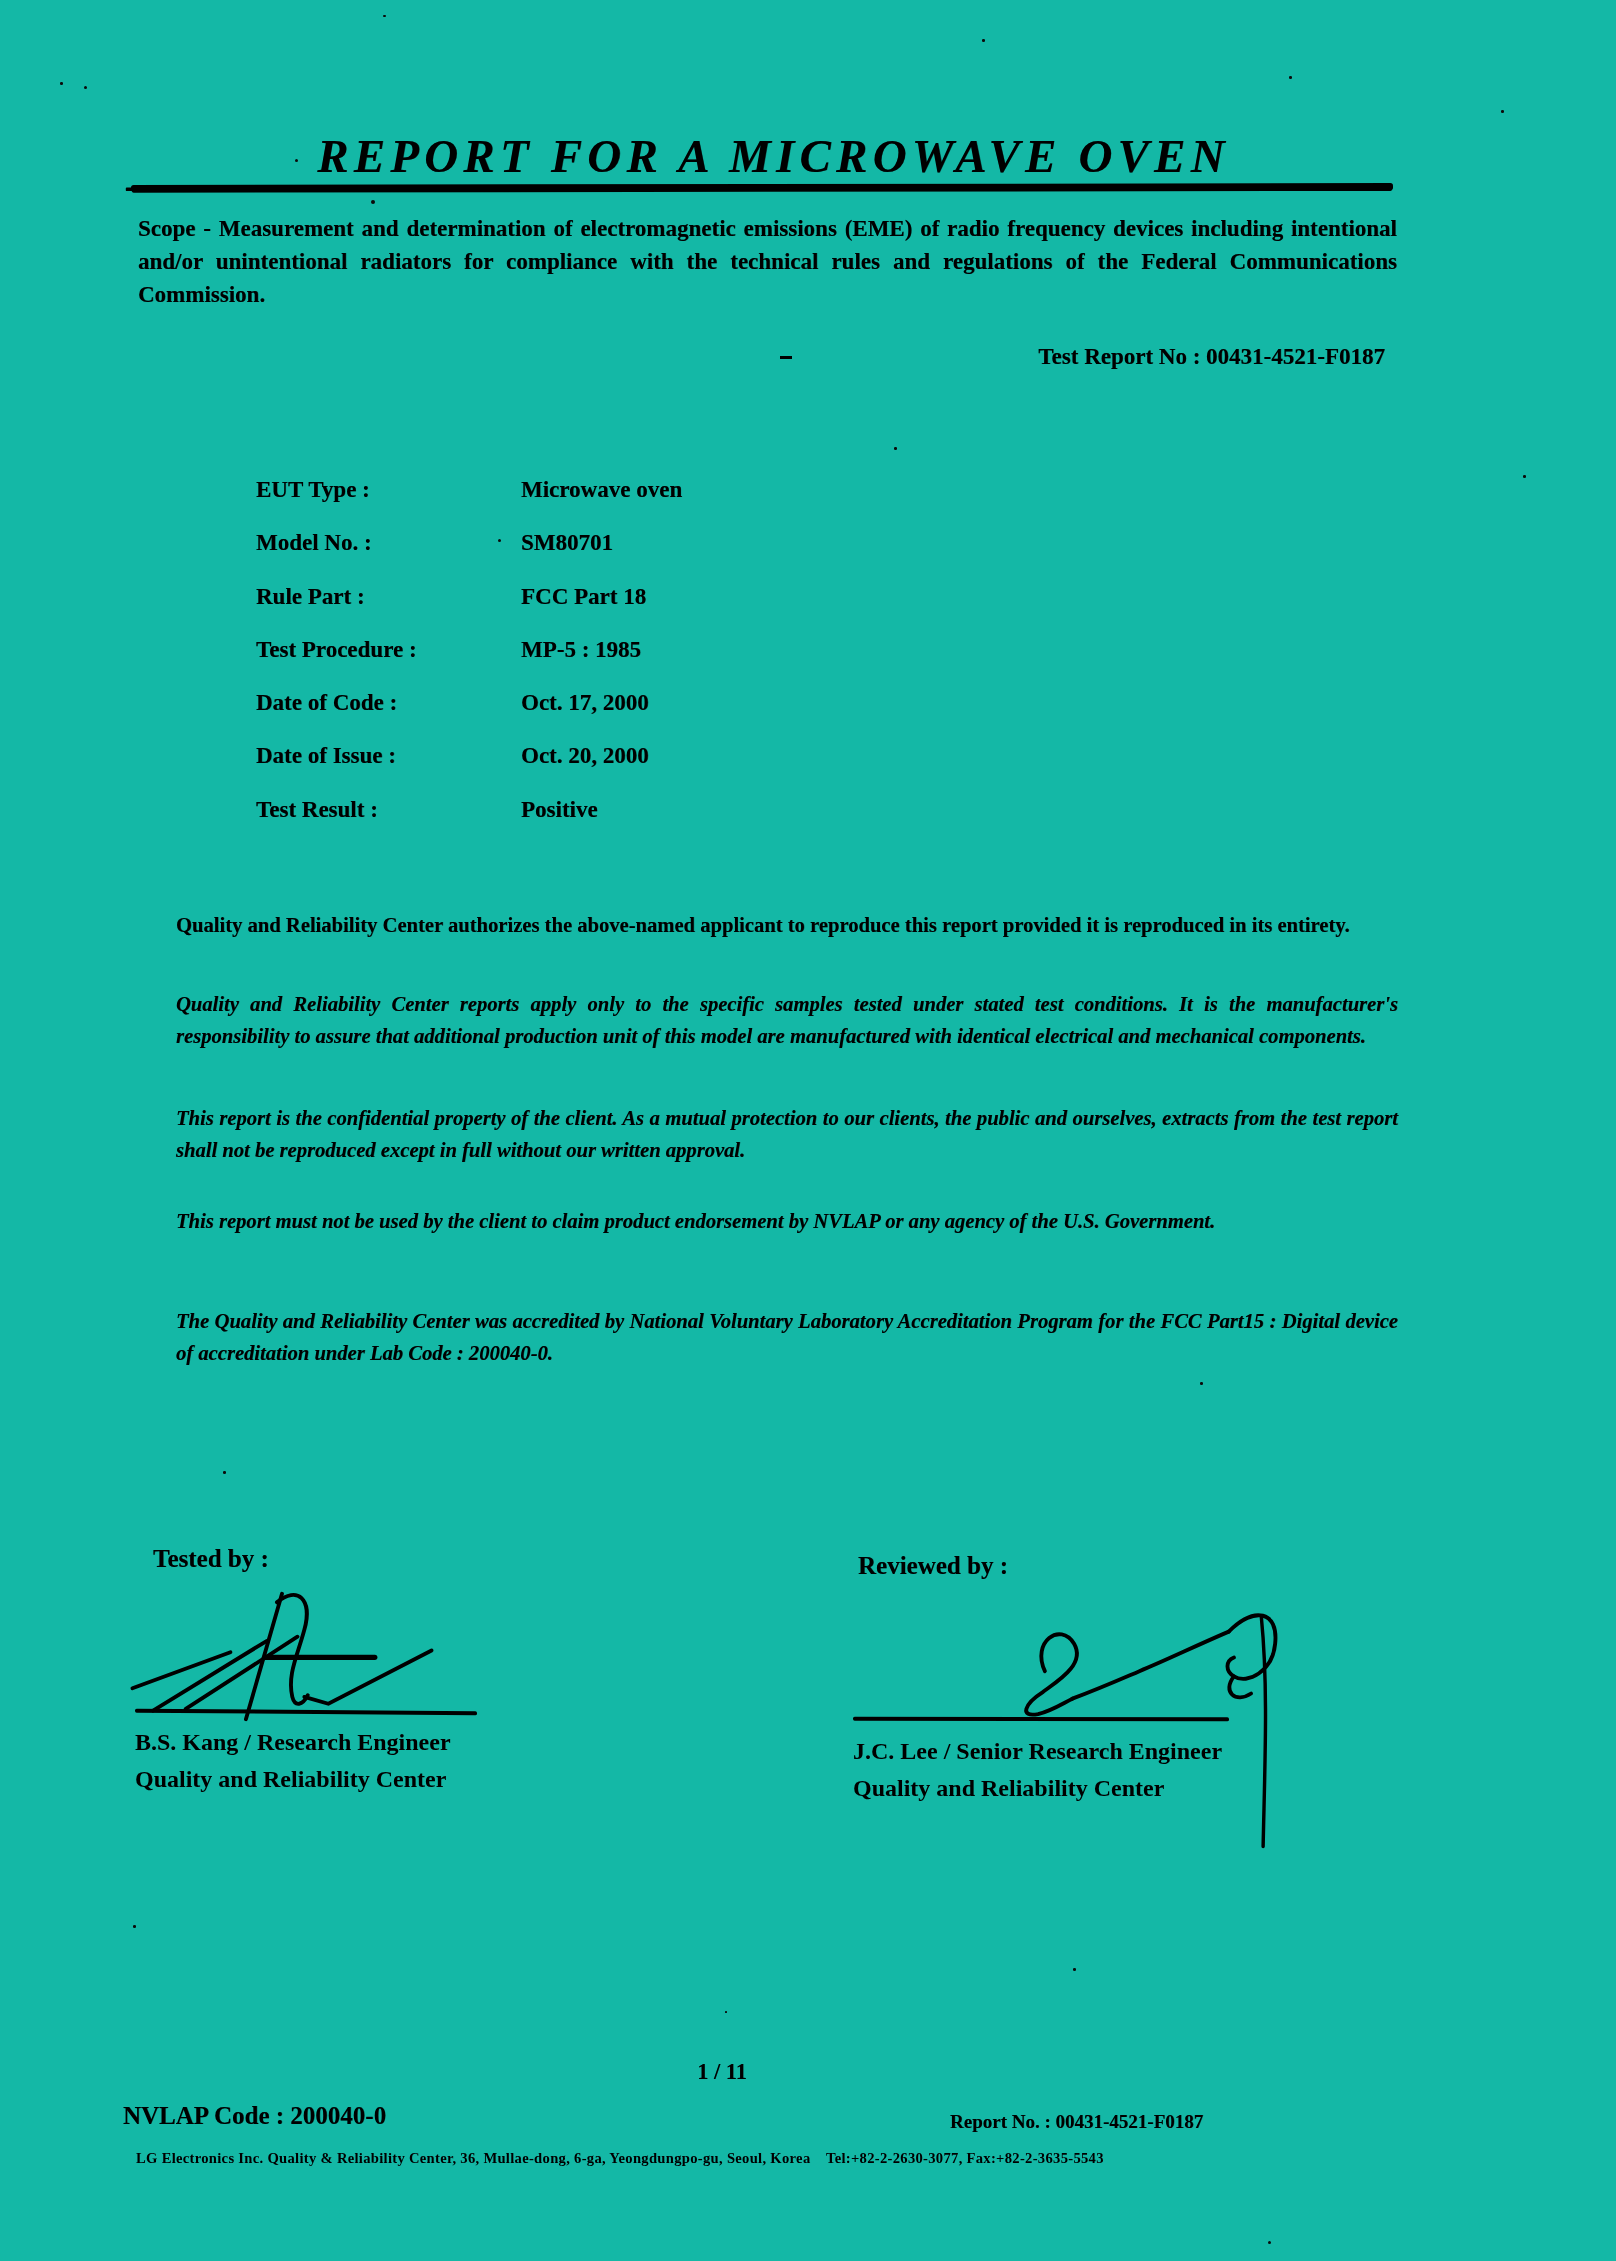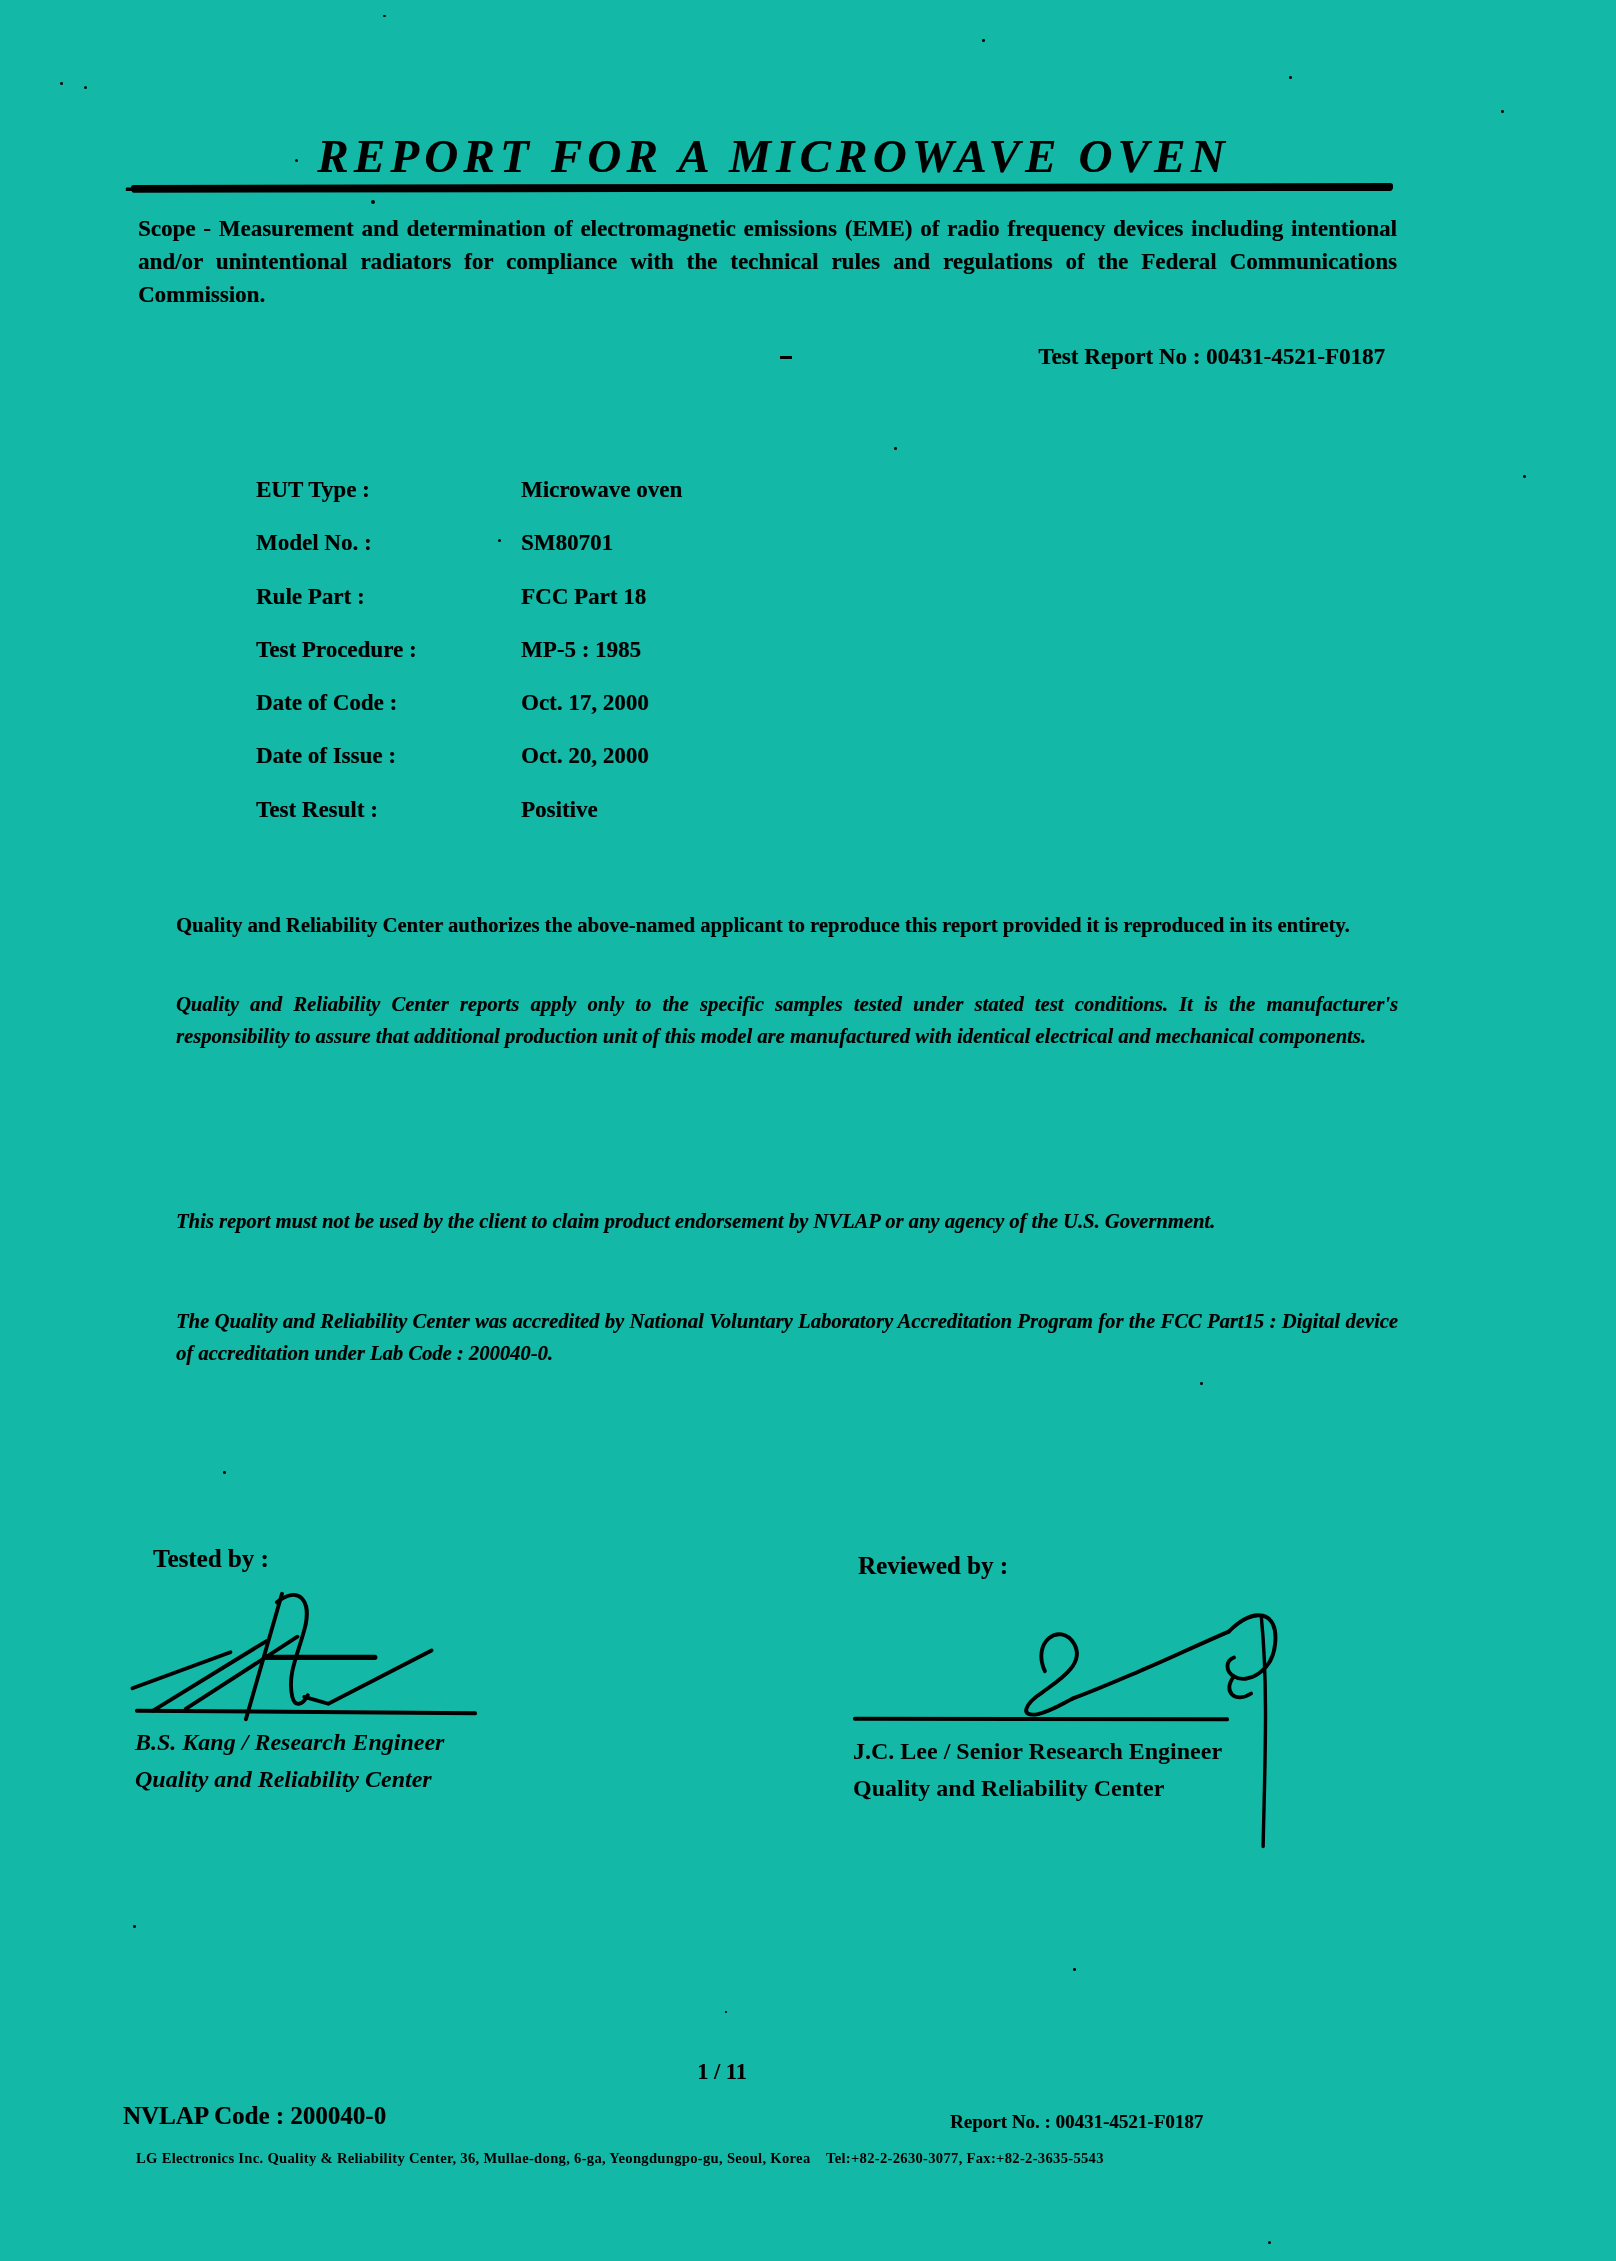--- a/index.html
+++ b/index.html
@@ -58,21 +58,21 @@
   .notice.it{font-style:italic;}
   .n0{top:909px;} .n1{top:988px;} .n2{top:1102px;} .n3{top:1205px;} .n4{top:1305px;}
 
   .sig-label{font-size:25px;font-weight:bold;}
   .tested-label{left:153px;top:1545px;}
   .reviewed-label{left:858px;top:1552px;}
   .sig-line{height:4.3px;background:#0a0a0a;border-radius:1.7px;}
   .kang-line{left:135px;top:1710px;width:342px;transform:rotate(0.45deg);}
   .lee-line{left:853px;top:1717px;width:376px;transform:rotate(0.1deg);}
   .sig-block{font-size:24px;font-weight:bold;line-height:37px;}
-  .kang-block{left:135px;top:1724px;font-style:italic;}
+  .kang-block{left:135px;top:1724px;}
   .lee-block{left:853px;top:1733px;}
 
   .page-num{left:636px;top:2059px;width:172px;text-align:center;font-size:22.3px;font-weight:bold;}
   .nvlap{left:123px;top:2102px;font-size:25px;font-weight:bold;}
   .report-no-bottom{left:950px;top:2111px;font-size:19px;font-weight:bold;}
   .address{
     left:136px;top:2150px;width:1306px;
     font-size:14.6px;font-weight:bold;letter-spacing:0.3px;
     white-space:pre;color:#111;
   }
@@ -105,20 +105,21 @@
       <div class="lbl ink">Date of Code :</div>
       <div class="val ink">Oct. 17, 2000</div>
       <div class="lbl ink">Date of Issue :</div>
       <div class="val ink">Oct. 20, 2000</div>
       <div class="lbl ink">Test Result :</div>
       <div class="val ink">Positive</div>
     </div>
 
     <div class="abs notice n0 ink">Quality and Reliability Center authorizes the above-named applicant to reproduce this report provided it is reproduced in its entirety.</div>
     <div class="abs notice n1 it ink">Quality and Reliability Center reports apply only to the specific samples tested under stated test conditions. It is the manufacturer's responsibility to assure that additional production unit of this model are manufactured with identical electrical and mechanical components.</div>
+    <div class="abs notice n2 it ink">This report is the confidential property of the client. As a mutual protection to our clients, the public and ourselves, extracts from the test report shall not be reproduced except in full without our written approval.</div>
     <div class="abs notice n3 it ink">This report must not be used by the client to claim product endorsement by NVLAP or any agency of the U.S. Government.</div>
     <div class="abs notice n4 it ink">The Quality and Reliability Center was accredited by National Voluntary Laboratory Accreditation Program for the FCC Part15 : Digital device of accreditation under Lab Code : 200040-0.</div>
 
     <div class="abs sig-label tested-label ink">Tested by :</div>
     <svg class="abs" style="left:129px;top:1592px;" width="361" height="129" viewBox="0 0 420 150" fill="none" stroke="#0a0a0a" stroke-width="4.5" stroke-linecap="round">
       <path d="M4,112 L118,70"></path>
       <path d="M28,138 L160,57"></path>
       <path d="M66,136 L196,52"></path>
       <path d="M172,12 C196,-8 214,8 204,44 C196,74 184,96 190,122 C193,134 202,132 208,120"></path>
       <path d="M178,2 L136,148"></path>

